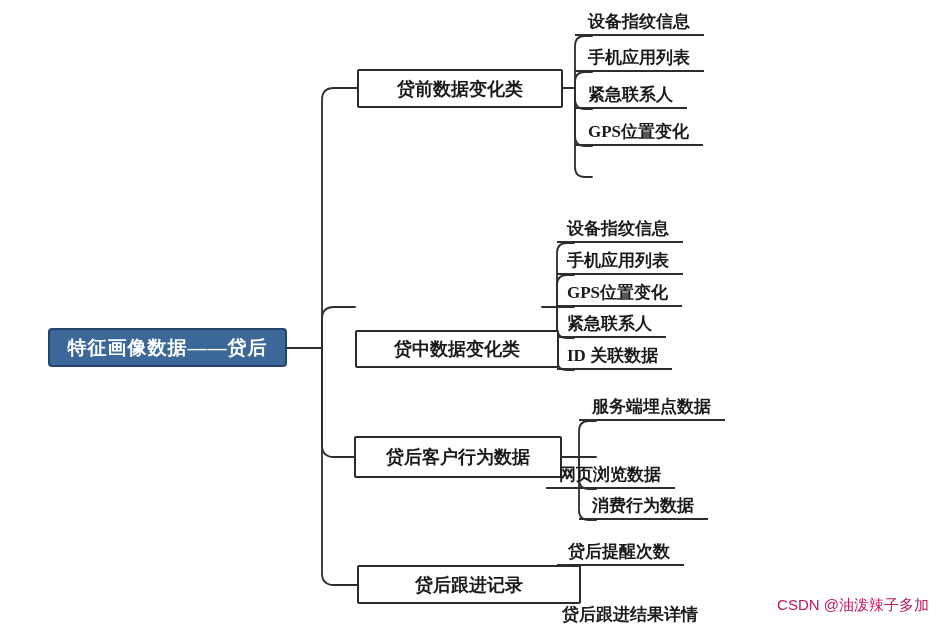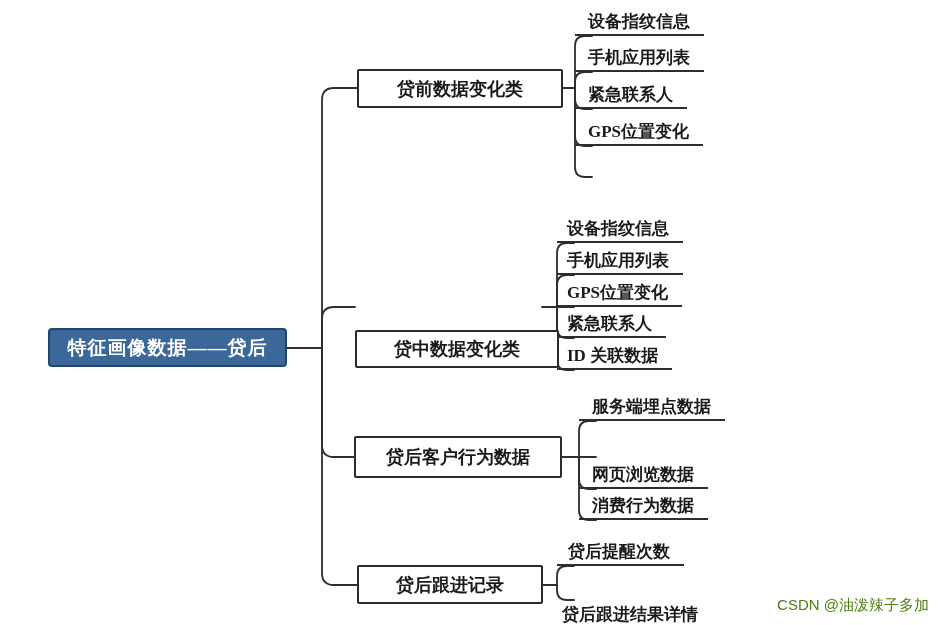--- a/index.html
+++ b/index.html
@@ -38,21 +38,21 @@
     white-space:nowrap;
     color:#1a1a1a;
     font-size:17px;font-weight:bold;
     line-height:25px;height:25px;
     border-bottom:2px solid #2e2e2e;
     padding:0 14px 0 13px;
   }
   .watermark{
     position:absolute;
     right:10px;top:596px;
-    color:#4d7c0f;
+    color:#be185d;
     font-family:"Liberation Sans","DejaVu Sans",sans-serif;
     font-size:15px;
   }
 </style>
 </head>
 <body>
 
 <div class="canvas">
 
   <svg width="939" height="625" viewBox="0 0 939 625" fill="none" stroke="#2e2e2e" stroke-width="1.8" stroke-linecap="round">
@@ -86,35 +86,35 @@
     <path d="M543 585 H557"></path>
     <path d="M557 585 V576 Q557 566 567 566 H574"></path>
     <path d="M557 585 V590 Q557 600 567 600 H574"></path>
   </svg>
 
   <div class="node root" style="left: 48px; top: 328px; width: 239px; height: 39px; background: rgb(59, 104, 153); border-color: rgb(36, 69, 107);">特征画像数据——贷后</div>
 
   <div class="node branch" style="left:357px;top:69px;width:206px;height:39px;">贷前数据变化类</div>
   <div class="node branch" style="left:355px;top:288px;width:204px;height:38px;margin-top:42px;">贷中数据变化类</div>
   <div class="node branch" style="left:354px;top:436px;width:208px;height:42px;">贷后客户行为数据</div>
-  <div class="node branch" style="left:357px;top:565px;width:186px;height:39px;">贷后跟进记录</div>
+  <div class="node branch" style="left:357px;top:565px;width:224px;height:39px;">贷后跟进记录</div>
 
   <div class="leaf" style="left:575px;top:9px;">设备指纹信息</div>
   <div class="leaf" style="left:575px;top:45px;">手机应用列表</div>
   <div class="leaf" style="left:575px;top:82px;">紧急联系人</div>
   <div class="leaf" style="left:575px;top:119px;">GPS位置变化</div>
 
   <div class="leaf" style="left:557px;top:216px;padding-left:10px;">设备指纹信息</div>
   <div class="leaf" style="left:557px;top:248px;padding-left:10px;">手机应用列表</div>
   <div class="leaf" style="left:557px;top:280px;padding-left:10px;">GPS位置变化</div>
   <div class="leaf" style="left:557px;top:311px;padding-left:10px;">紧急联系人</div>
   <div class="leaf" style="left:557px;top:343px;padding-left:10px;">ID 关联数据</div>
 
   <div class="leaf" style="left:579px;top:394px;">服务端埋点数据</div>
-  <div class="leaf" style="left:579px;top:462px;">网页浏览数据</div>
+  <div class="leaf" style="left:546px;top:462px;">网页浏览数据</div>
   <div class="leaf" style="left:579px;top:493px;">消费行为数据</div>
 
   <div class="leaf" style="left:557px;top:539px;padding-left:11px;">贷后提醒次数</div>
   <div class="leaf" style="left:557px;top:602px;padding-left:5px;">贷后跟进结果详情</div>
 
   <div class="watermark">CSDN @油泼辣子多加</div>
 
 </div>
 
 </body></html>

